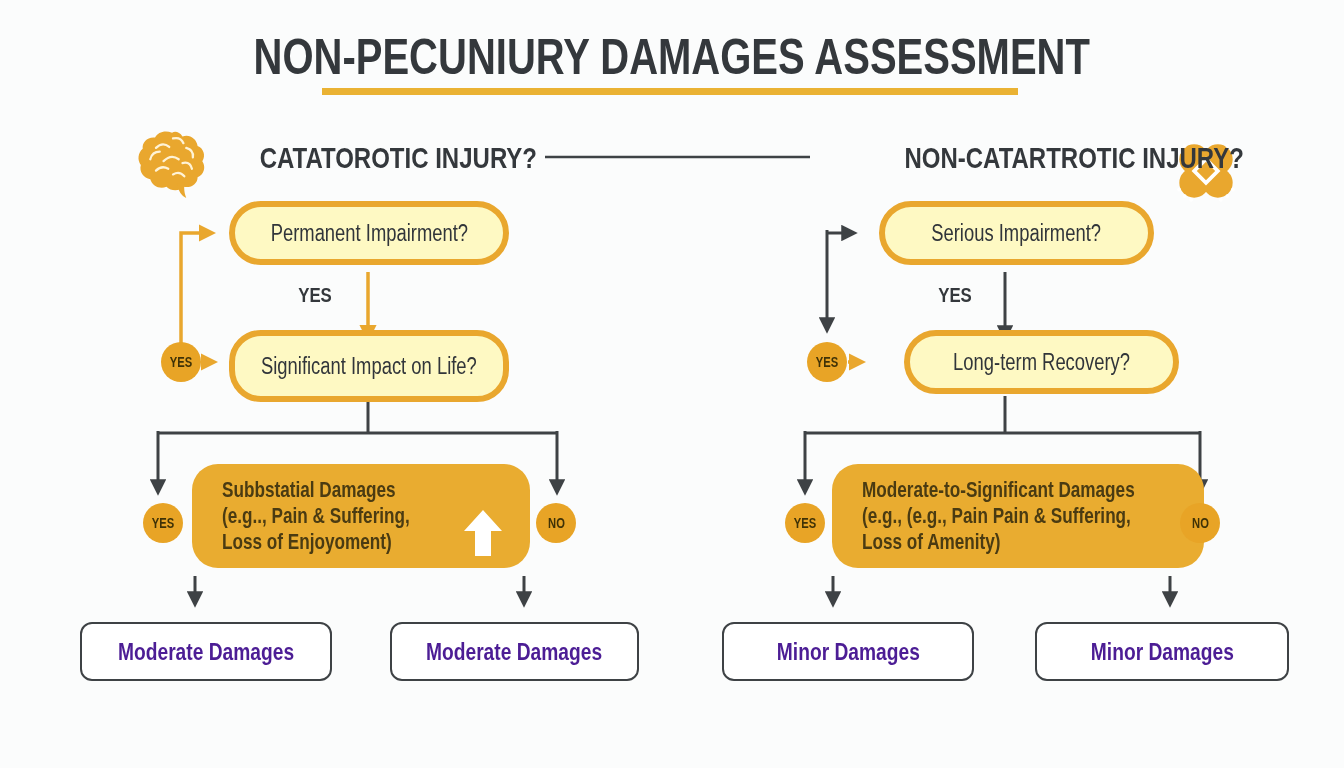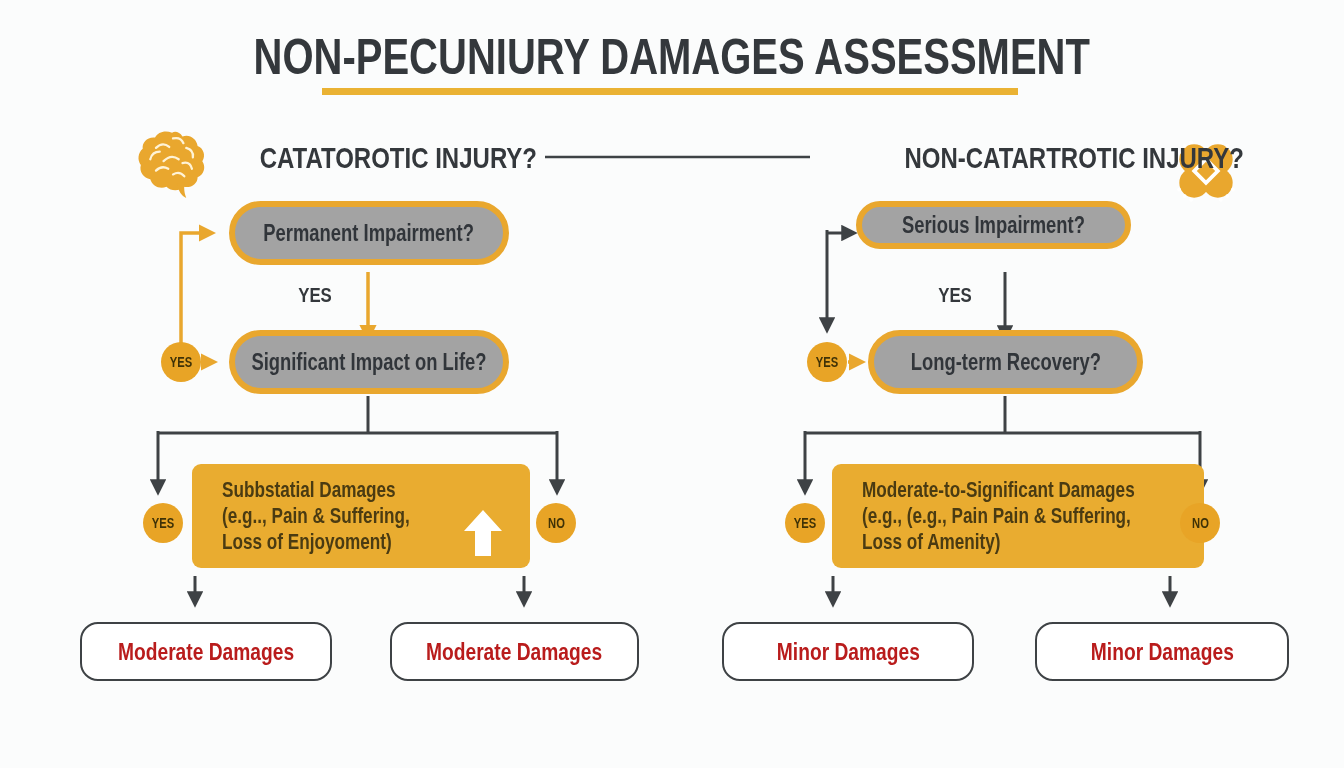--- a/index.html
+++ b/index.html
@@ -11,30 +11,30 @@
   svg.connectors{position:absolute;left:0;top:0;z-index:1;pointer-events:none;}
   .dk{stroke:#3E4245;stroke-width:3;fill:none;}
   .dk2{stroke:#3E4245;stroke-width:2.5;fill:none;}
   .gd{stroke:#E9A72E;stroke-width:3.5;fill:none;}
   .cond{display:inline-block;transform:scaleX(0.8);transform-origin:center;white-space:nowrap;}
   .cond-l{display:inline-block;transform:scaleX(0.78);transform-origin:left center;white-space:nowrap;}
   .title{left:0;top:28px;width:1344px;text-align:center;font-size:50px;font-weight:700;
          color:#34383C;z-index:2;letter-spacing:0px;}
   .title-underline{left:322px;top:88px;width:696px;height:7px;background:#EAB233;z-index:2;}
   .col-header{z-index:2;font-size:30px;font-weight:700;color:#34383C;text-align:left;line-height:36px;}
-  .qbox{z-index:2;box-sizing:border-box;background:#a3a3a3;border:6px solid #E9A72E;border-radius:32px;
-        display:flex;align-items:center;justify-content:center;font-size:23px;font-weight:700;color:#31353A;}
+  .qbox{z-index:2;box-sizing:border-box;background:#fef9c3;border:6px solid #E9A72E;border-radius:32px;
+        display:flex;align-items:center;justify-content:center;font-size:23px;font-weight:400;color:#31353A;}
   .yes-mid{z-index:2;font-size:21px;font-weight:700;color:#34383C;text-align:center;}
   .circle{z-index:3;box-sizing:border-box;width:40px;height:40px;border-radius:50%;background:#E8A426;
           display:flex;align-items:center;justify-content:center;font-size:14px;font-weight:700;color:#3F3207;}
-  .result{z-index:2;box-sizing:border-box;background:#E9AC30;border-radius:9px;
+  .result{z-index:2;box-sizing:border-box;background:#E9AC30;border-radius:26px;
           display:flex;flex-direction:column;justify-content:center;padding-left:30px;
           font-size:22px;font-weight:700;color:#4A3B12;line-height:26px;}
-  .outcome{z-index:2;box-sizing:border-box;background:#FFFFFF;border:2.5px solid #3E4245;border-radius:18px;
-           display:flex;align-items:center;justify-content:center;font-size:24px;font-weight:700;color:#b91c1c;}
+  .outcome{z-index:2;box-sizing:border-box;background:#FFFFFF;border:2.5px solid #3E4245;border-radius:12px;
+           display:flex;align-items:center;justify-content:center;font-size:24px;font-weight:700;color:#4c1d95;}
   .icon{z-index:2;}
   .uparrow{position:absolute;right:28px;bottom:12px;}
 </style>
 </head>
 <body>
 
 <div class="canvas">
 
   <svg class="connectors" width="1344" height="768" viewBox="0 0 1344 768">
     <defs>
@@ -118,34 +118,34 @@
   <div class="abs col-header" style="left:862px;top:140px;width:340px;">
     <span class="cond">NON-CATARTROTIC INJURY?</span>
   </div>
 
   <div class="abs qbox" style="left:229px;top:201px;width:280px;height:64px;">
     <span class="cond">Permanent Impairment?</span>
   </div>
   <div class="abs yes-mid" style="left:285px;top:283px;width:60px;">
     <span class="cond">YES</span>
   </div>
-  <div class="abs qbox" style="left:229px;top:330px;width:280px;height:64px;">
+  <div class="abs qbox" style="left:229px;top:330px;width:280px;height:72px;">
     <span class="cond">Significant Impact on Life?</span>
   </div>
   <div class="abs circle" style="left:161px;top:342px;">
     <span class="cond">YES</span>
   </div>
 
-  <div class="abs qbox" style="left:856px;top:201px;width:275px;height:48px;">
+  <div class="abs qbox" style="left:879px;top:201px;width:275px;height:64px;">
     <span class="cond">Serious Impairment?</span>
   </div>
   <div class="abs yes-mid" style="left:925px;top:283px;width:60px;">
     <span class="cond">YES</span>
   </div>
-  <div class="abs qbox" style="left:868px;top:330px;width:275px;height:64px;">
+  <div class="abs qbox" style="left:904px;top:330px;width:275px;height:64px;">
     <span class="cond">Long-term Recovery?</span>
   </div>
   <div class="abs circle" style="left:807px;top:342px;">
     <span class="cond">YES</span>
   </div>
 
   <div class="abs circle" style="left:143px;top:503px;">
     <span class="cond">YES</span>
   </div>
   <div class="abs result" style="left:192px;top:464px;width:338px;height:104px;">

